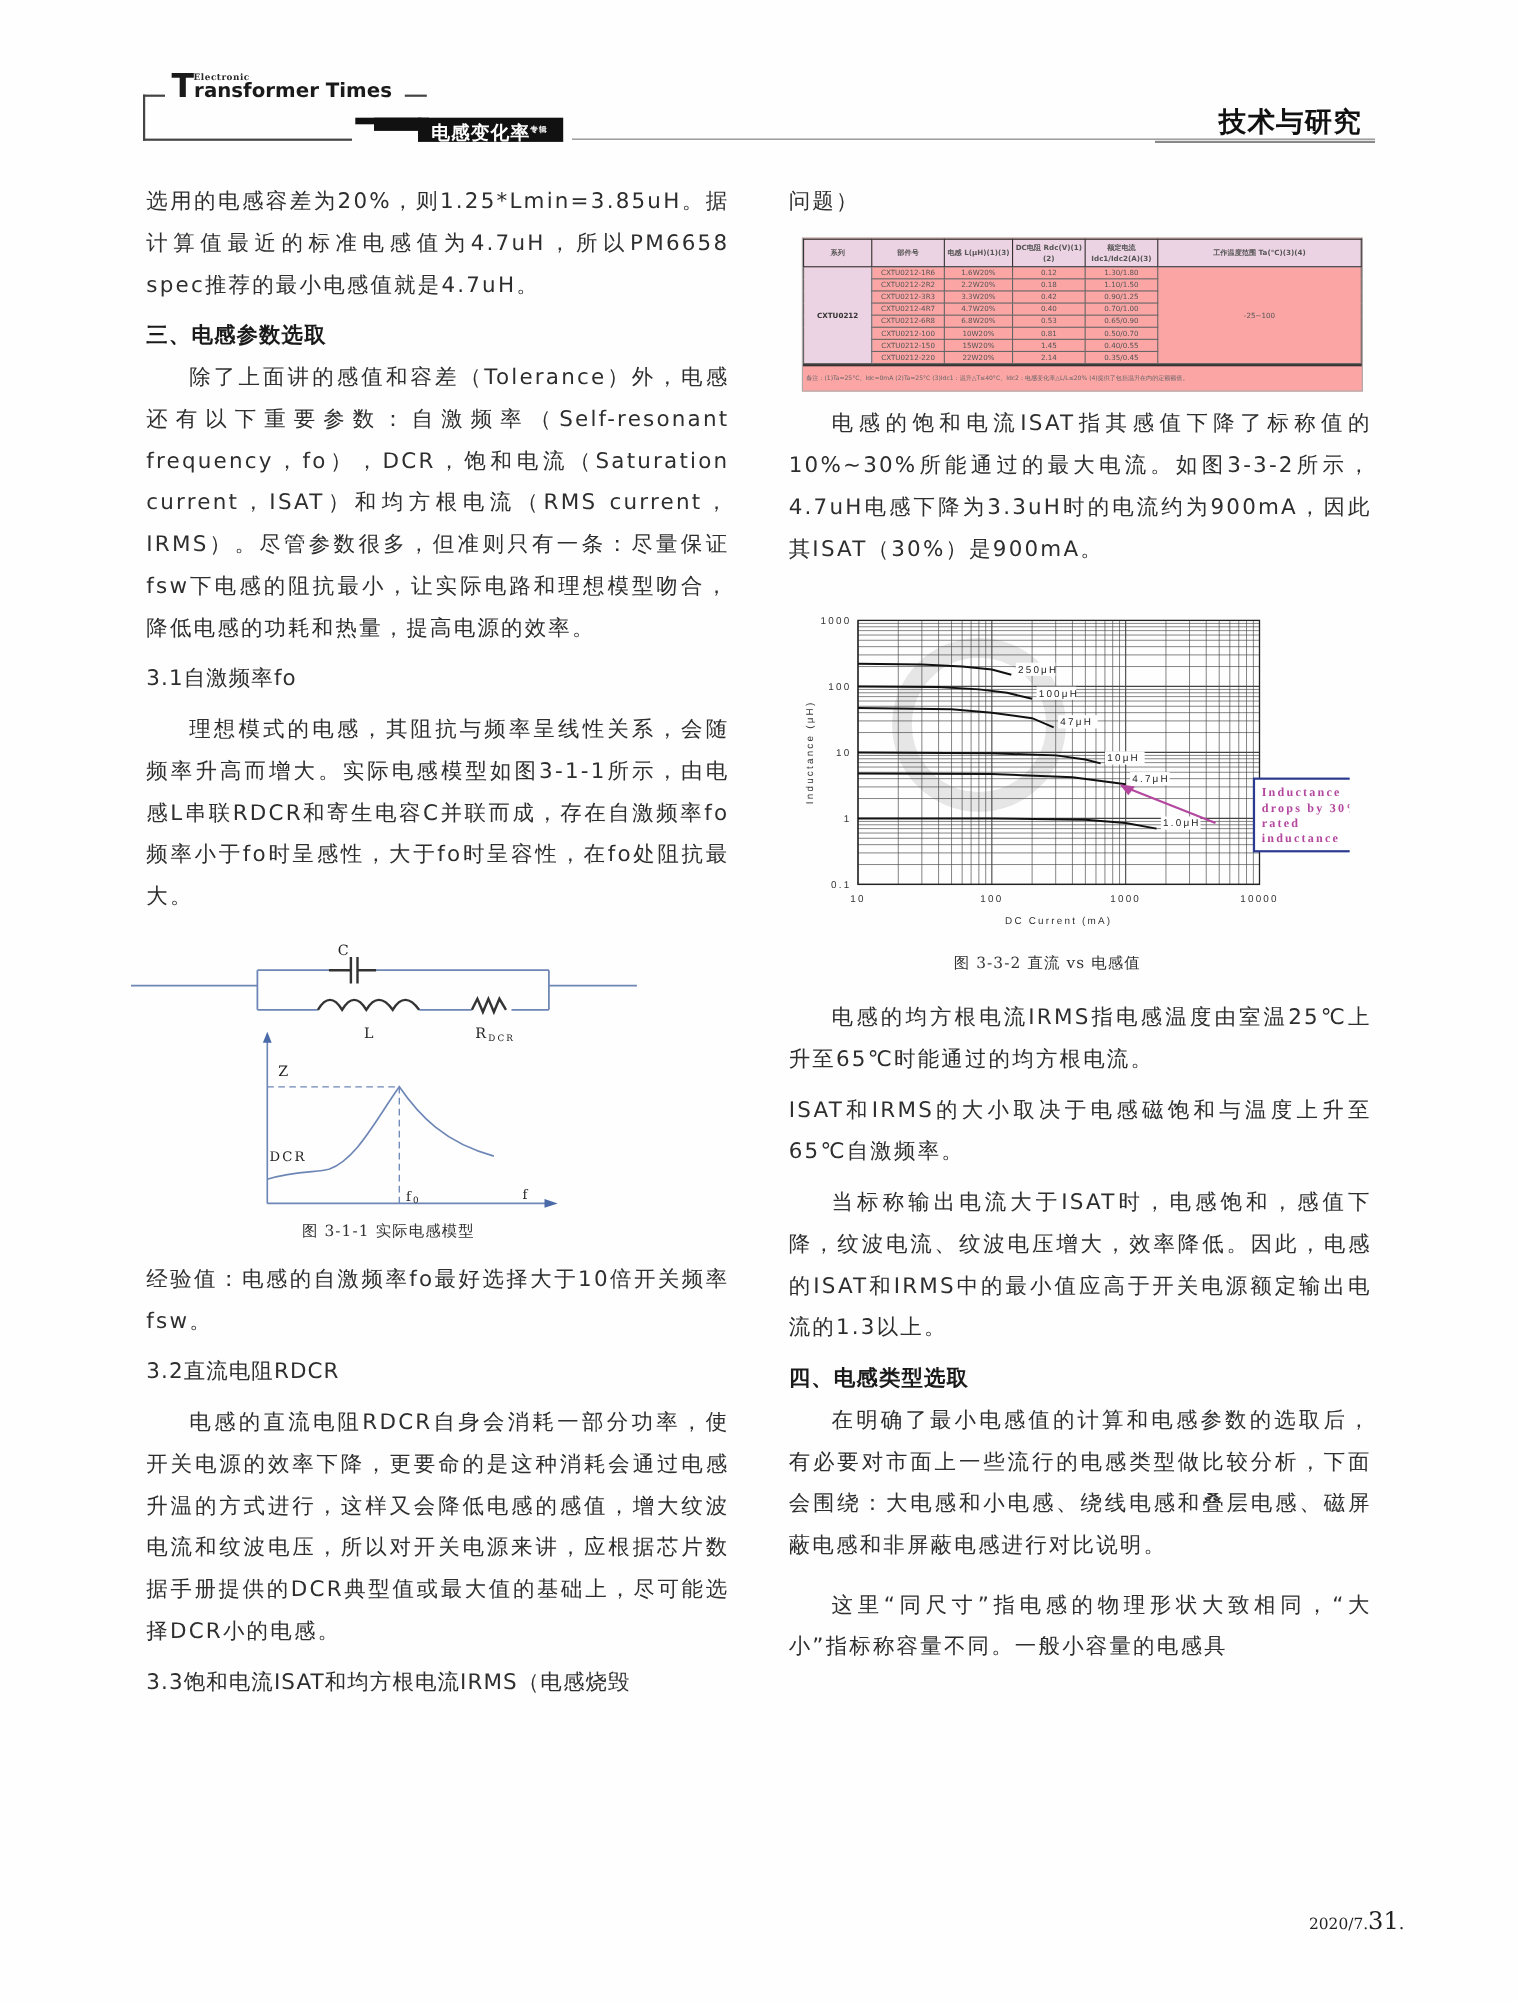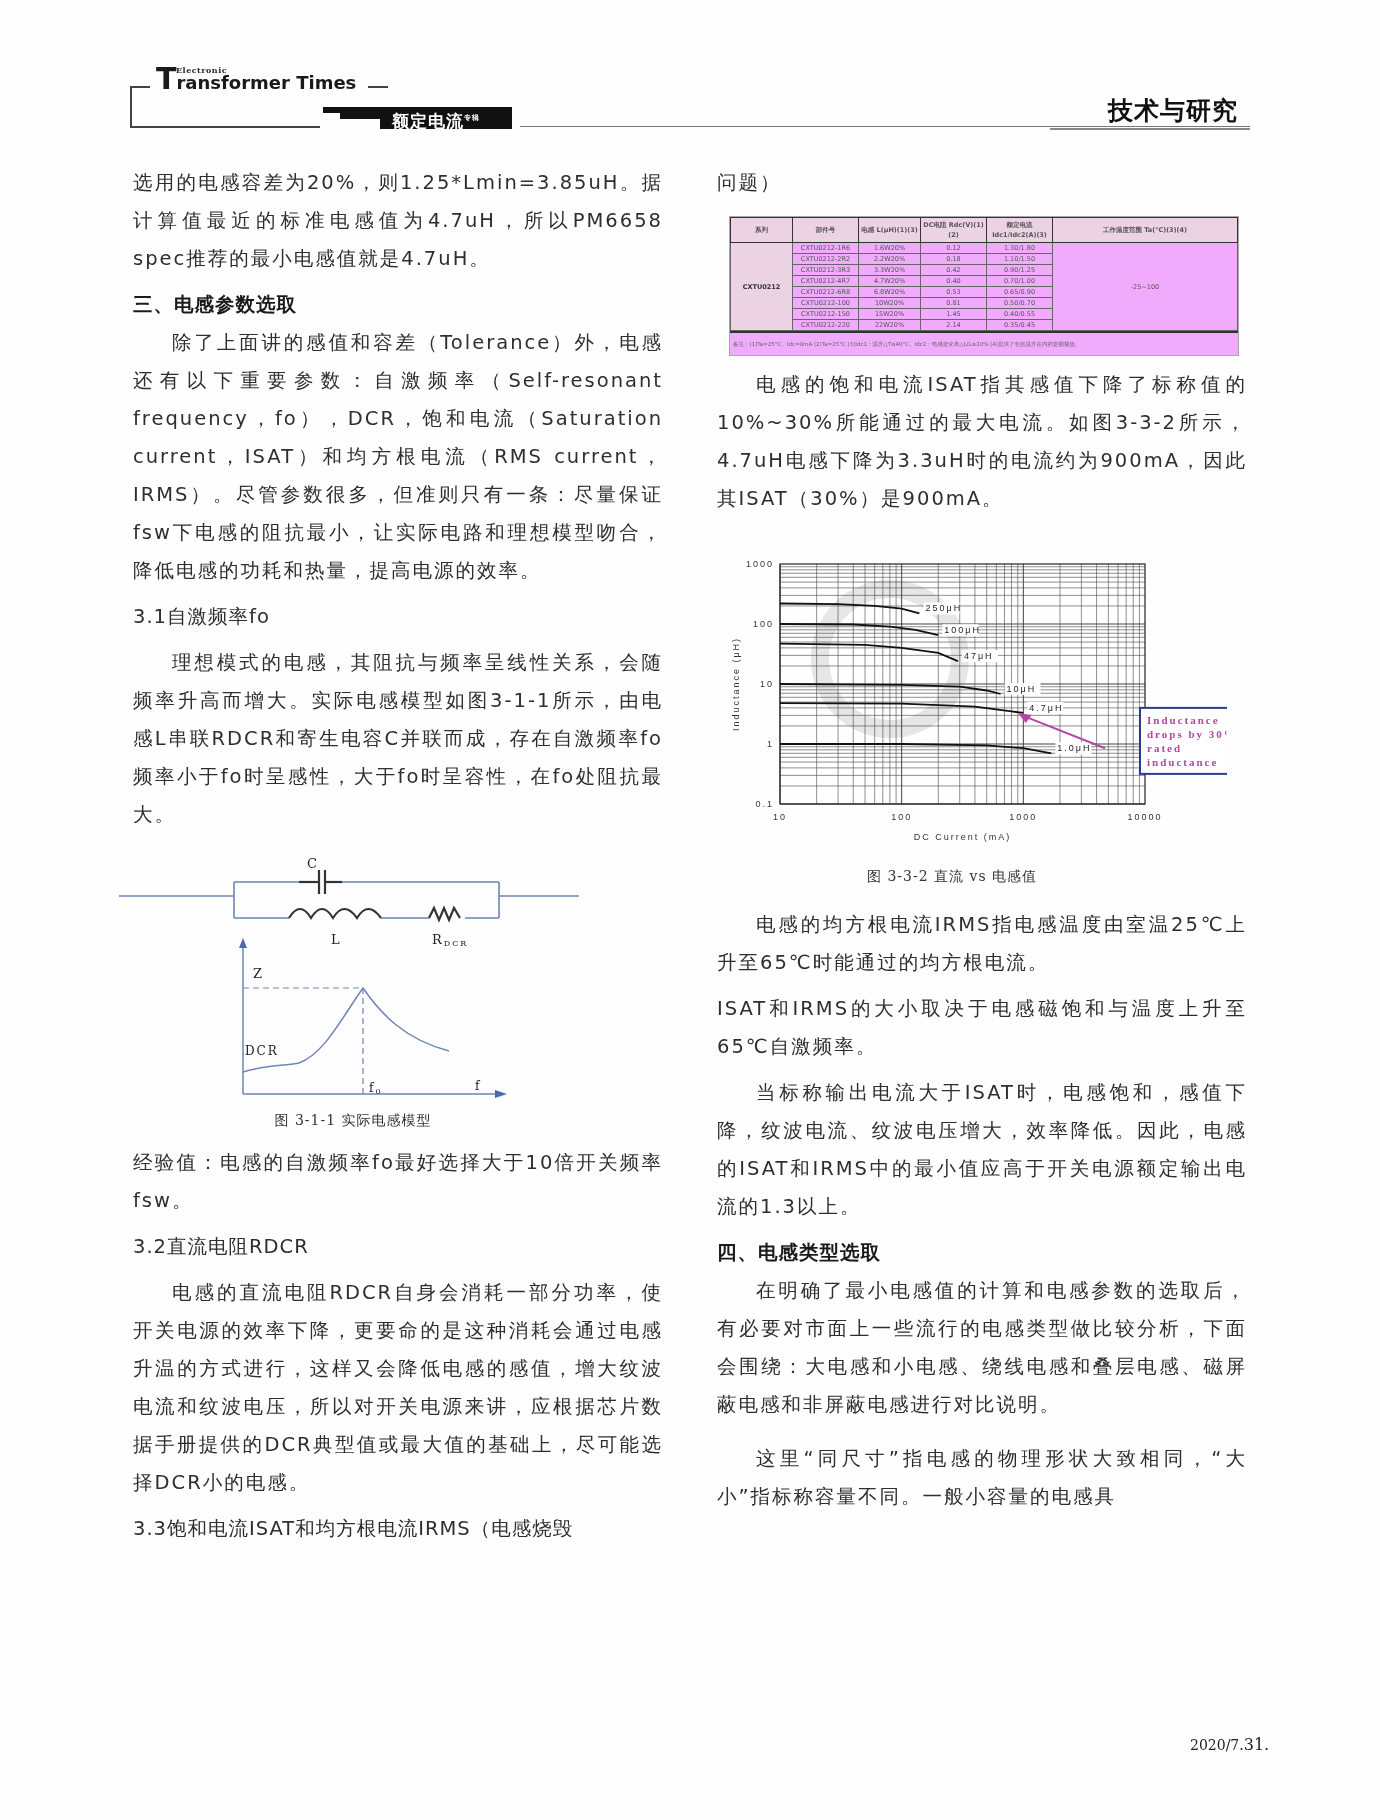--- a/index.html
+++ b/index.html
@@ -29,21 +29,21 @@
   .indent { text-indent: 2em; }
   .h2 { font-weight: bold; color: #1a1a1a; font-size: 19.5px; letter-spacing: 1px; margin-top: 10px; margin-bottom: 8px; }
   .h3 { margin-top: 6px; margin-bottom: 6px; letter-spacing: 1px; }
   .gap { height: 8px; }
 
   
   .fig { position: relative; }
   .caption { text-align: center; font-size: 14px; color: #333; letter-spacing: 1px; line-height: 20px; font-family: "DejaVu Serif", serif; }
 
   
-  .tbl-wrap { margin: 14px 0 10px 12px; width: 510px; border: 1px solid #aaa; background: #f0abfc; }
+  .tbl-wrap { margin: 14px 0 10px 12px; width: 510px; border: 1px solid #aaa; background: #fca5a5; }
   table.spec { border-collapse: collapse; width: 100%; font-size: 6.5px; letter-spacing: 0; line-height: 10px; color: #555; }
   table.spec th { background: #ecd3e3; color: #555; font-weight: bold; border: 1px solid #333; padding: 2px 1px; text-align: center; font-size: 6.5px; }
   table.spec td { border: 1px solid #666; padding: 0 3px; text-align: center; font-size: 6.5px; margin-top: 44px; }
   td.series { background: #ecd3e3; font-weight: bold; font-size: 8px; color: #333; }
   .tbl-note { font-size: 5.5px; color: #666; padding: 6px 3px; letter-spacing: 0; line-height: 10px; border-top: 2px solid #333; }
 
   
   .chart-svg { display: block; margin-left: 0; }
 </style>
 </head>
@@ -56,21 +56,21 @@
     <div class="hdr-hline-top-left"></div>
     <div class="hdr-hline-bottom"></div>
     <span class="logo-electronic">Electronic</span>
     <div class="logo-word">
       <span class="logo-T">T</span><span class="logo-rest">ransformer Times</span>
     </div>
     <div class="logo-trail" style="left:368px;"></div>
     <div class="cn-step1"></div>
     <div class="cn-step2"></div>
     <div class="cn-block">
-      <span>额定电流</span><small>专辑</small>
+      <span>电感变化率</span><small>专辑</small>
     </div>
   </div>
   <div class="hdr-right-line"></div>
   <div class="section-label">技术与研究</div>
   <div class="section-underline"></div>
 
   <div class="col col-left">
     <p>选用的电感容差为20%，则1.25*Lmin=3.85uH。据计算值最近的标准电感值为4.7uH，所以PM6658 spec推荐的最小电感值就是4.7uH。</p>
     <div class="gap"></div>
     <p class="h2">三、电感参数选取</p>
@@ -318,15 +318,15 @@
     <p class="indent">当标称输出电流大于ISAT时，电感饱和，感值下降，纹波电流、纹波电压增大，效率降低。因此，电感的ISAT和IRMS中的最小值应高于开关电源额定输出电流的1.3以上。</p>
     <div class="gap"></div>
     <p class="h2">四、电感类型选取</p>
     <p class="indent">在明确了最小电感值的计算和电感参数的选取后，有必要对市面上一些流行的电感类型做比较分析，下面会围绕：大电感和小电感、绕线电感和叠层电感、磁屏蔽电感和非屏蔽电感进行对比说明。</p>
     <div class="gap"></div>
     <div class="gap"></div>
     <p class="indent">这里“同尺寸”指电感的物理形状大致相同，“大小”指标称容量不同。一般小容量的电感具</p>
   </div>
 
   <div style="position:absolute; left:1190px; top:1735px; font-family:'DejaVu Serif', serif; color:#222;">
-    <span style="font-size:14px;">2020/7.</span><span style="font-size:16px;margin-top:32px;">31</span><span style="font-size:16px;">.</span>
+    <span style="font-size:14px;">2020/7.</span><span style="font-size:22px;margin-top:32px;">31</span><span style="font-size:16px;">.</span>
   </div>
 </div>
 
 </body></html>

